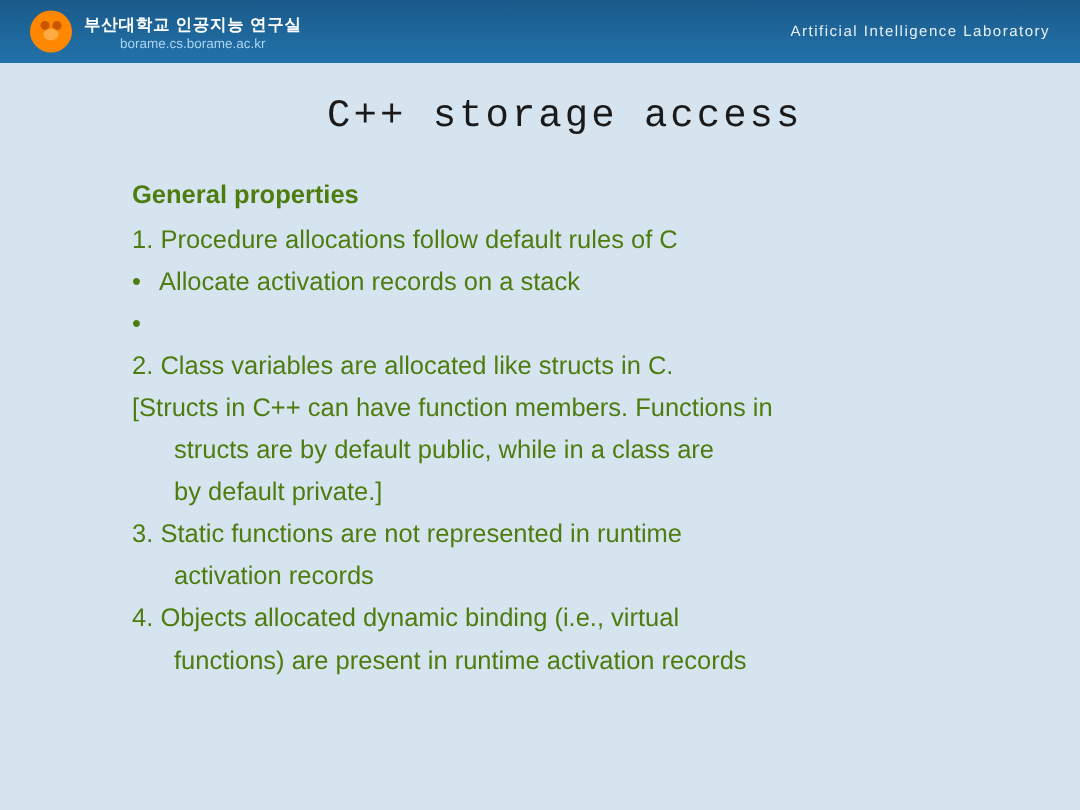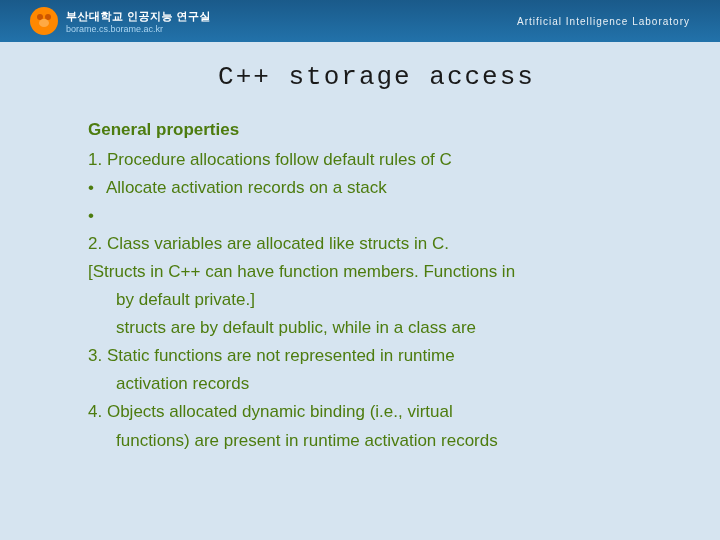--- a/index.html
+++ b/index.html
@@ -21,21 +21,22 @@
       flex-direction: column;
     }
 
     .header {
       width: 100%;
       height: 42px;
       background: linear-gradient(to bottom, #1a5a8a, #2272aa);
       display: flex;
       align-items: center;
       justify-content: space-between;
-      padding: 0 30px;
+      padding: 0 20px;
+      text-align: center;
     }
 
     .header-left {
       display: flex;
       align-items: center;
       gap: 8px;
     }
 
     .header-logo-circle {
       width: 28px;
@@ -171,22 +172,22 @@
 
       <span class="bullet-line">
         <span class="bullet">•</span>
       </span>
 
       <span class="line">
         <span>2.</span>&nbsp;<span>Class variables are allocated like structs in C.</span>
       </span>
 
       <span class="line">[Structs in C++ can have function members. Functions in</span>
+      <span class="indent">structs are by default public, while in a class are</span>
       <span class="indent">by default private.]</span>
-      <span class="indent">structs are by default public, while in a class are</span>
 
       <span class="line">
         <span>3.</span>&nbsp;<span>Static functions are not represented in runtime</span>
       </span>
       <span class="indent">activation records</span>
 
       <span class="line">
         <span>4.</span>&nbsp;<span>Objects allocated dynamic binding (i.e., virtual</span>
       </span>
       <span class="indent">functions) are present in runtime activation records</span>

